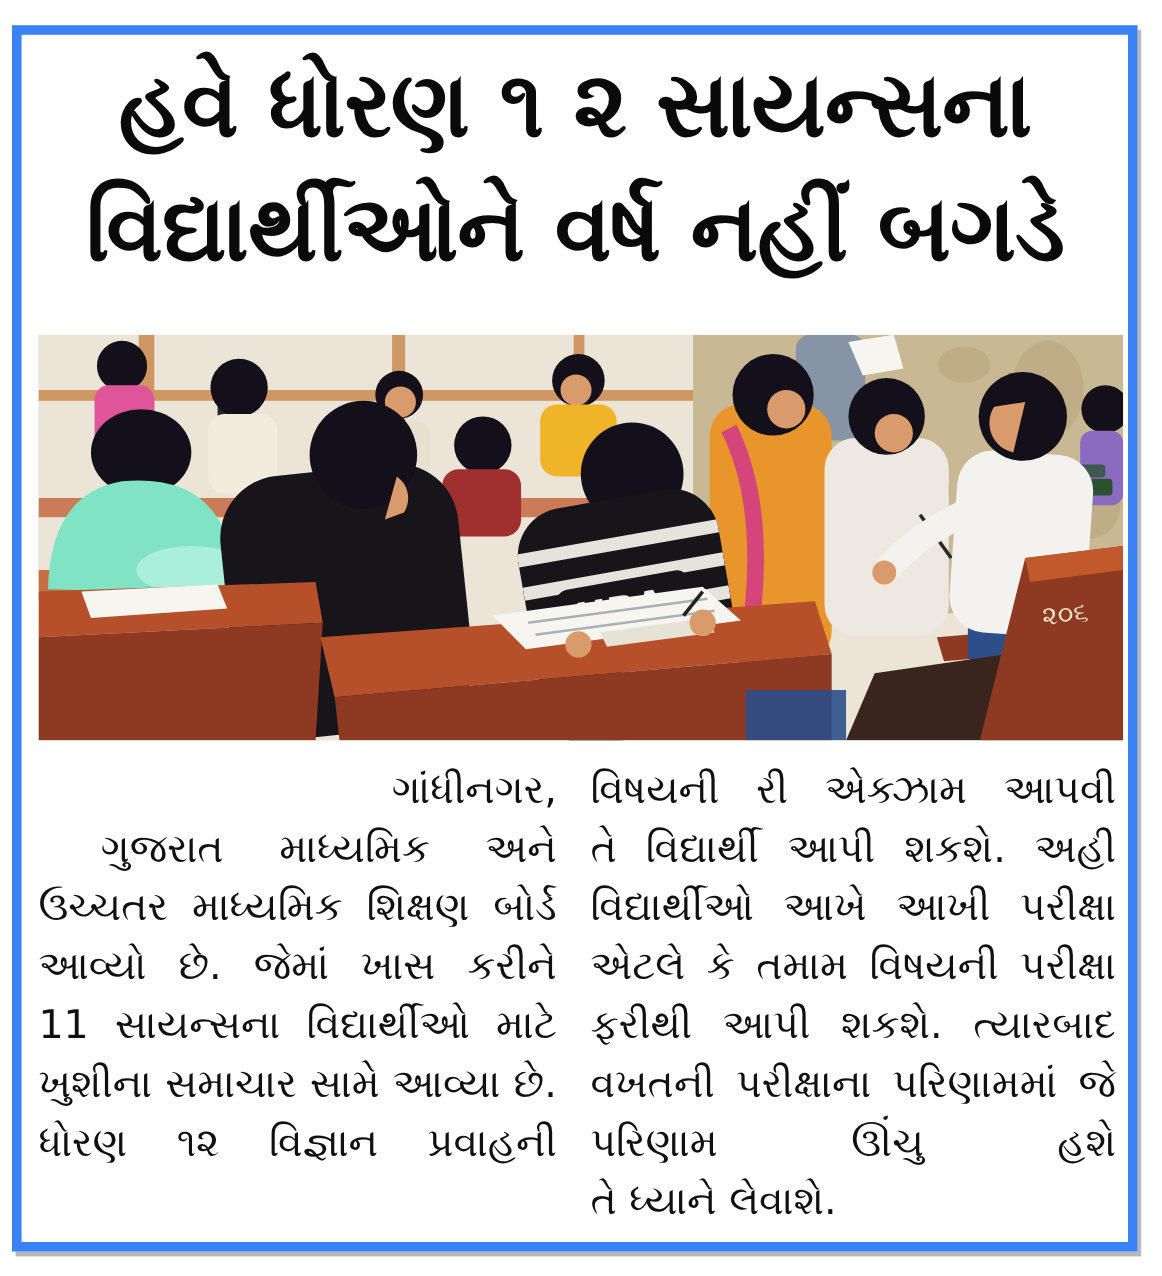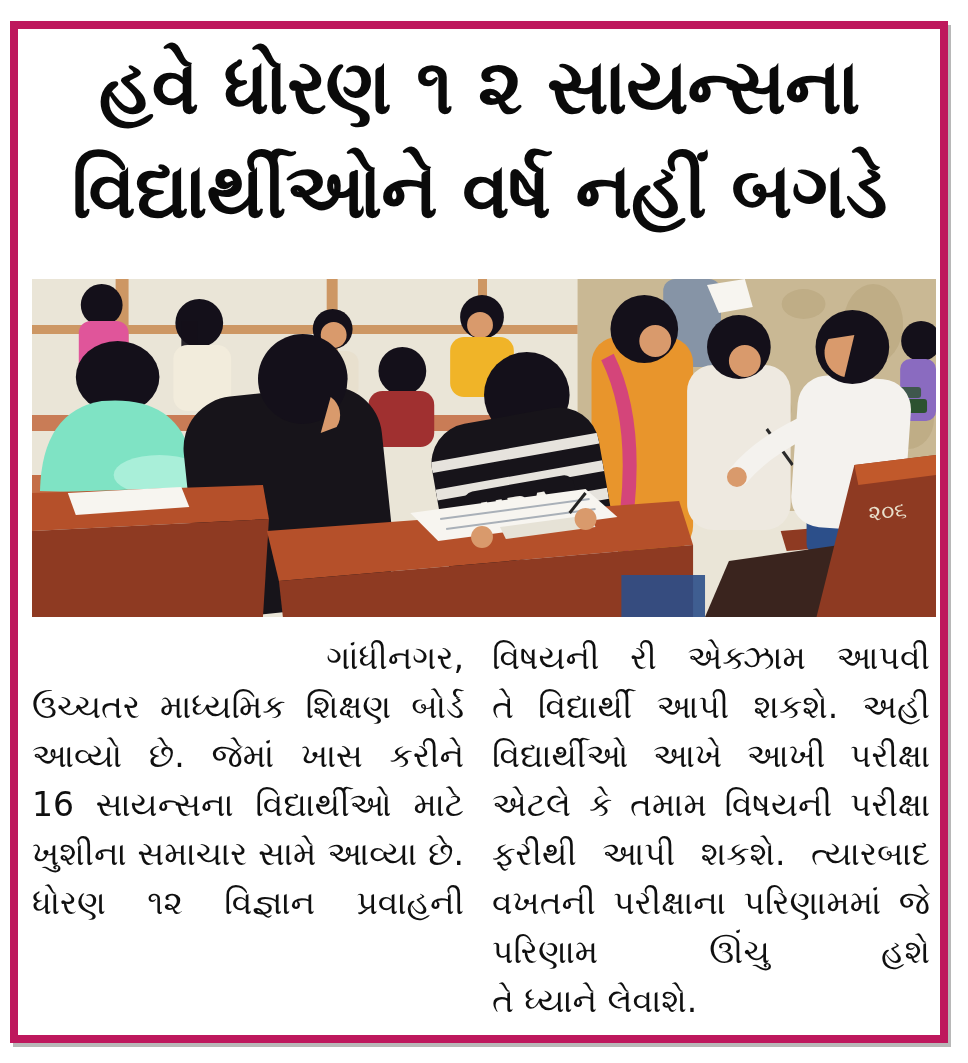--- a/index.html
+++ b/index.html
@@ -2,21 +2,21 @@
 <html lang="gu"><head>
 <meta charset="utf-8">
 <style>
   html,body{margin:0;padding:0;background:#ffffff;}
   body{
     width:968px;height:1063px;position:relative;overflow:hidden;
     font-family:"DejaVu Sans","Liberation Sans",sans-serif;
   }
   .clip-frame{
     position:absolute;left:10px;top:21px;width:938px;height:1022px;
-    box-sizing:border-box;border:8px solid #be185d;background:#ffffff;
+    box-sizing:border-box;border:8px solid #3b82f6;background:#ffffff;
     box-shadow:3px 4px 0 rgba(125,125,125,0.55);
   }
   .headline{
     margin-top:6px;text-align:center;color:#0a0a0a;
     font-family:"DejaVu Serif","Liberation Serif",serif;font-weight:700;
     font-size:76px;line-height:104px;letter-spacing:-1px;
   }
   .headline-line{height:104px;overflow:hidden;white-space:nowrap;}
   .photo-wrap{
     margin:36px 4px 0 14px;height:338px;background:#e7e2d4;overflow:hidden;
@@ -181,23 +181,24 @@
         <polygon points="826,186 908,176 908,338 788,338" fill="#8e3a22"></polygon>
         <polygon points="826,186 908,176 908,196 830,206" fill="#c1592b"></polygon>
         <text x="840" y="240" font-size="22" transform="rotate(-6 860 232)" font-family="DejaVu Sans, Liberation Sans, sans-serif" fill="#e9e0cc">૨૦૬</text>
       </g>
     </svg>
   </div>
 
   <div class="article">
     <div class="col-left">
       <div class="line align-right">ગાંધીનગર,</div>
+      <div class="line indent">ગુજરાત માધ્યમિક અને</div>
       <div class="line">ઉચ્ચતર માધ્યમિક શિક્ષણ બોર્ડ</div>
       <div class="line">આવ્યો છે. જેમાં ખાસ કરીને ધોરણ</div>
-      <div class="line">16 સાયન્સના વિદ્યાર્થીઓ માટે</div>
+      <div class="line">11 સાયન્સના વિદ્યાર્થીઓ માટે</div>
       <div class="line">ખુશીના સમાચાર સામે આવ્યા છે.</div>
       <div class="line">ધોરણ ૧૨ વિજ્ઞાન પ્રવાહની જેટલા</div>
     </div>
     <div class="col-right">
       <div class="line">વિષયની રી એક્ઝામ આપવી હોય</div>
       <div class="line">તે વિદ્યાર્થી આપી શકશે. અહી</div>
       <div class="line">વિદ્યાર્થીઓ આખે આખી પરીક્ષા</div>
       <div class="line">એટલે કે તમામ વિષયની પરીક્ષા</div>
       <div class="line">ફરીથી આપી શકશે. ત્યારબાદ બન્ને</div>
       <div class="line">વખતની પરીક્ષાના પરિણામમાં જે</div>

